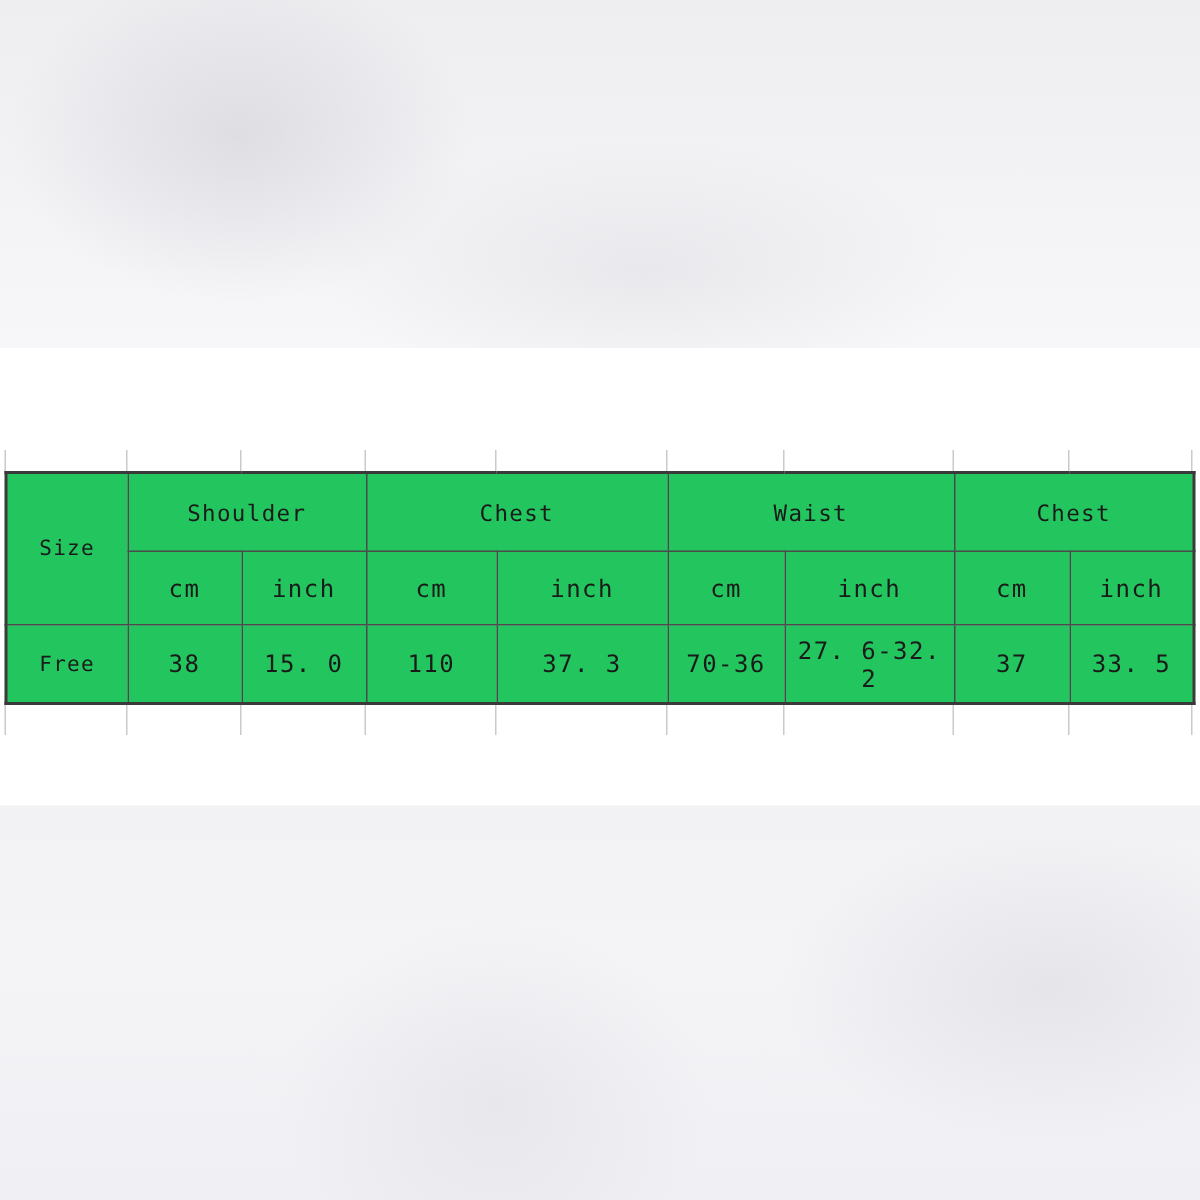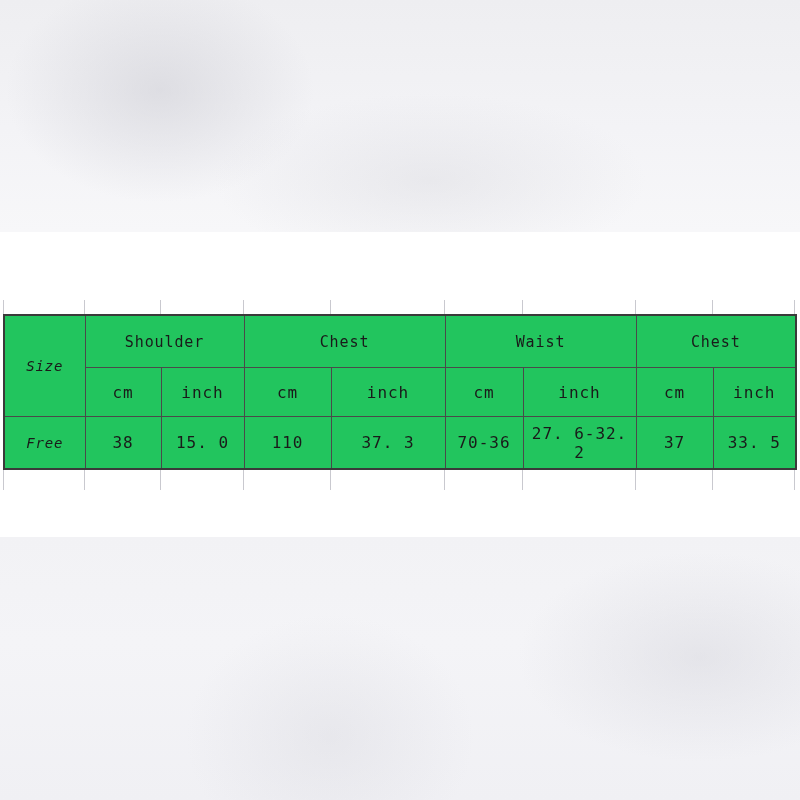--- a/index.html
+++ b/index.html
@@ -74,21 +74,20 @@
     background: #d6d6d6;
     font-size: 15px;
   }
   td.sub {
     background: #d6d6d6;
     font-size: 16px;
   }
   td.rowhead {
     background: #d6d6d6;
     font-size: 14px;
-    font-style: italic;
   }
   td.val {
     background: #ffffff;
     font-size: 16px;
     margin-top: 48px;
   }
   tr.r-group td { height: 51px; }
   tr.r-unit  td { height: 48px; }
   tr.r-data  td { height: 51px; }
   td.size-cell { font-size: 14px; }

